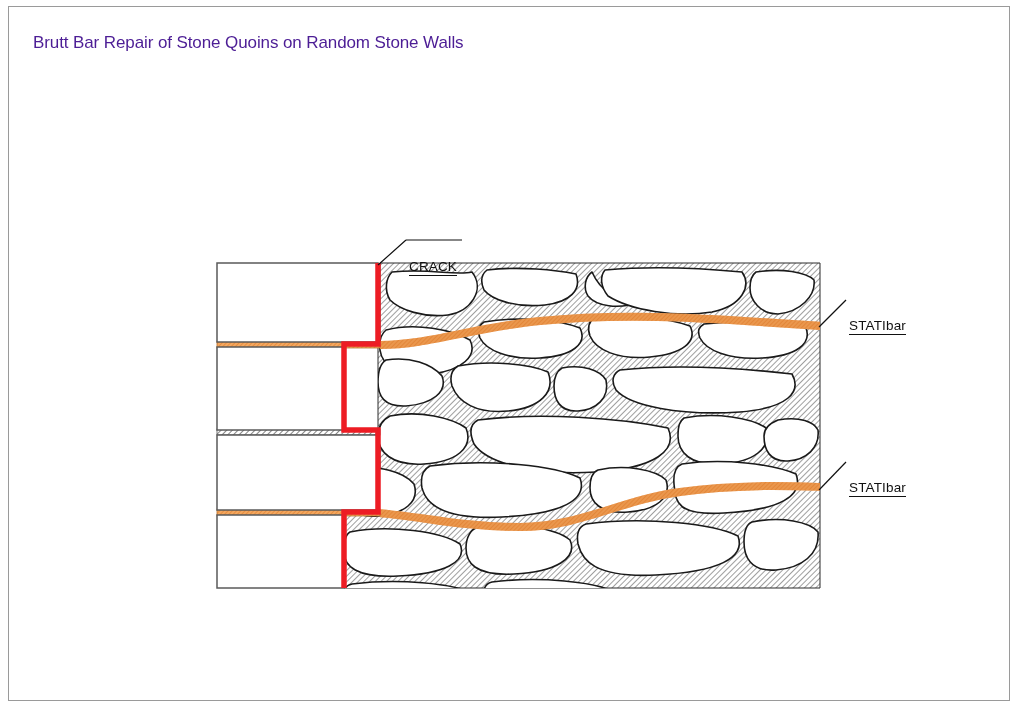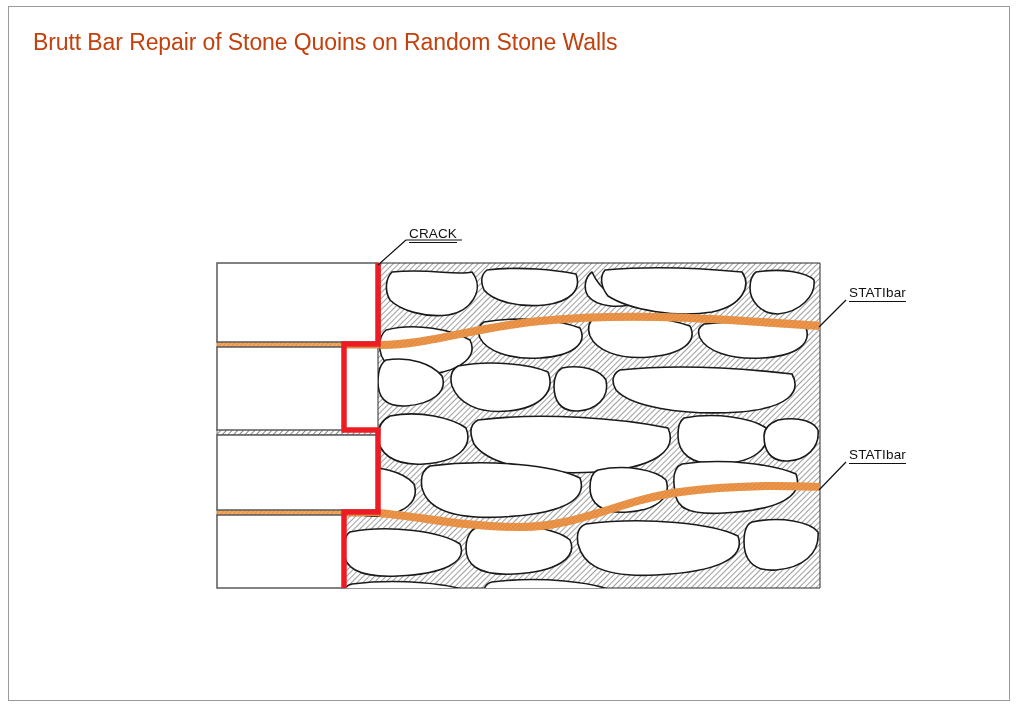--- a/index.html
+++ b/index.html
@@ -7,30 +7,30 @@
        font-family:"Liberation Sans",sans-serif;color:#1a1a1a;}
 
   #slide{position:relative;width:1024px;height:716px;background:#ffffff;}
 
   
   #slide-frame{position:absolute;left:8px;top:6px;width:1002px;height:695px;
        border:1px solid #9a9a9a;background:#ffffff;box-sizing:border-box;}
 
   
   #title-block{position:absolute;left:33px;top:26px;width:860px;}
-  .title-line{font-size:23px;line-height:33px;letter-spacing:-.1px;
-       color:#c2410c;white-space:nowrap;}
+  .title-line{font-size:17px;line-height:33px;letter-spacing:-.1px;
+       color:#4c1d95;white-space:nowrap;}
 
   
   #figure{position:absolute;left:0;top:0;width:1024px;height:716px;}
   #figure svg{display:block;}
 
   
   .callout{position:absolute;font-size:13.5px;color:#111;white-space:nowrap;
-       border-bottom:1.4px solid #111;padding-bottom:1px;letter-spacing:.15px;}
+       border-bottom:1.4px solid #111;padding-bottom:1px;letter-spacing:.15px;margin-top:33px;}
   #crack-label{left:409px;top:226px;}
   #statibar-label-top{left:849px;top:285px;}
   #statibar-label-bottom{left:849px;top:447px;}
 </style>
 </head>
 <body>
 
 <div id="slide">
   <div id="slide-frame"></div>
 

